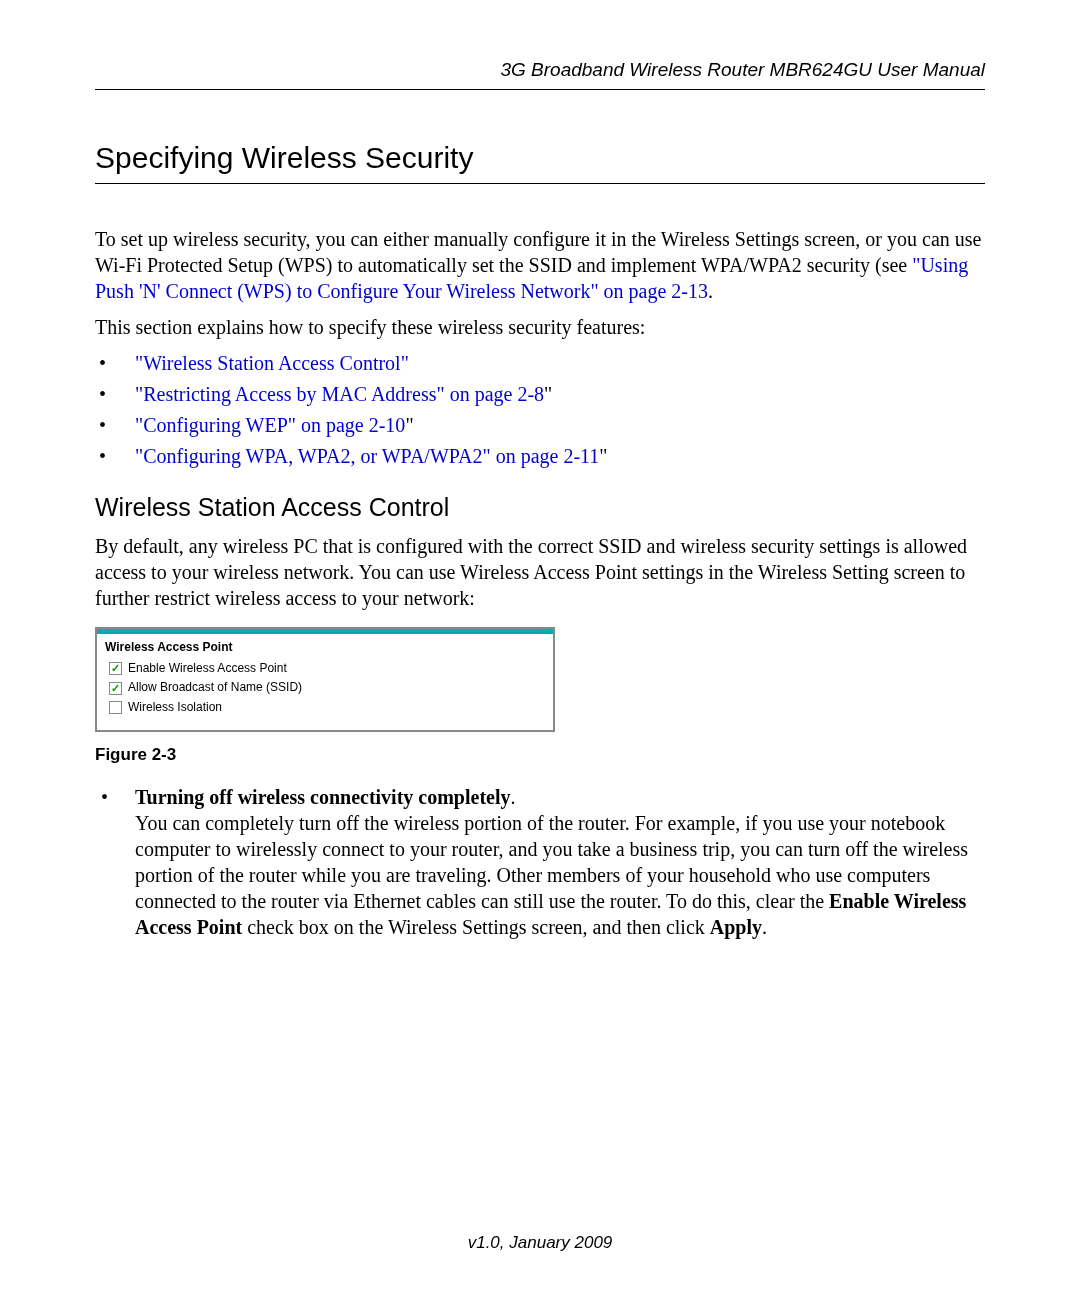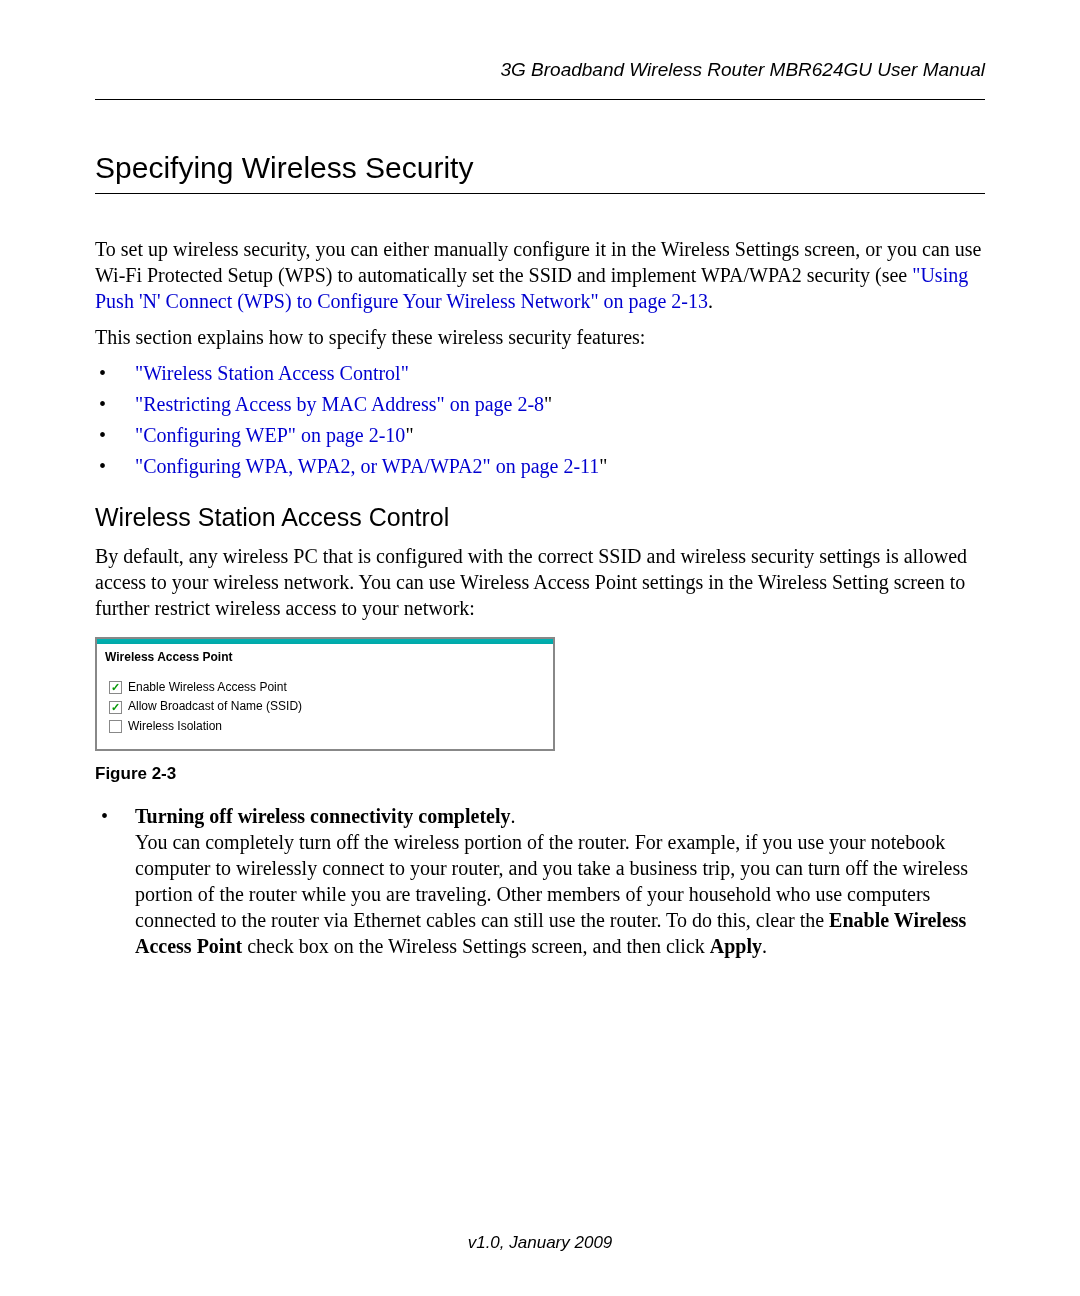--- a/index.html
+++ b/index.html
@@ -16,21 +16,21 @@
       height: 1296px;
       padding: 58px 95px 40px 95px;
       position: relative;
     }
     .header-line {
       text-align: right;
       font-style: italic;
       font-family: Arial, Helvetica, sans-serif;
       font-size: 19px;
       border-bottom: 1.5px solid #000;
-      padding-bottom: 16px;
+      padding-bottom: 6px;
       margin-bottom: 48px;
     }
     h1 {
       font-family: Arial, Helvetica, sans-serif;
       font-size: 30px;
       font-weight: normal;
       border-bottom: 1.5px solid #000;
       padding-bottom: 6px;
       margin-bottom: 42px;
     }
@@ -72,21 +72,21 @@
     .teal-bar {
       height: 5px;
       background: linear-gradient(to bottom, #00b2b2, #00a8a8);
     }
     .box-inner {
       padding: 6px 8px 10px 8px;
     }
     .box-title {
       font-weight: bold;
       font-size: 12px;
-      margin-bottom: 14px;
+      margin-bottom: 5px;
     }
     .checkbox-row {
       display: flex;
       align-items: center;
       margin-bottom: 4px;
       padding-left: 4px;
     }
     .checkbox {
       width: 13px;
       height: 13px;

